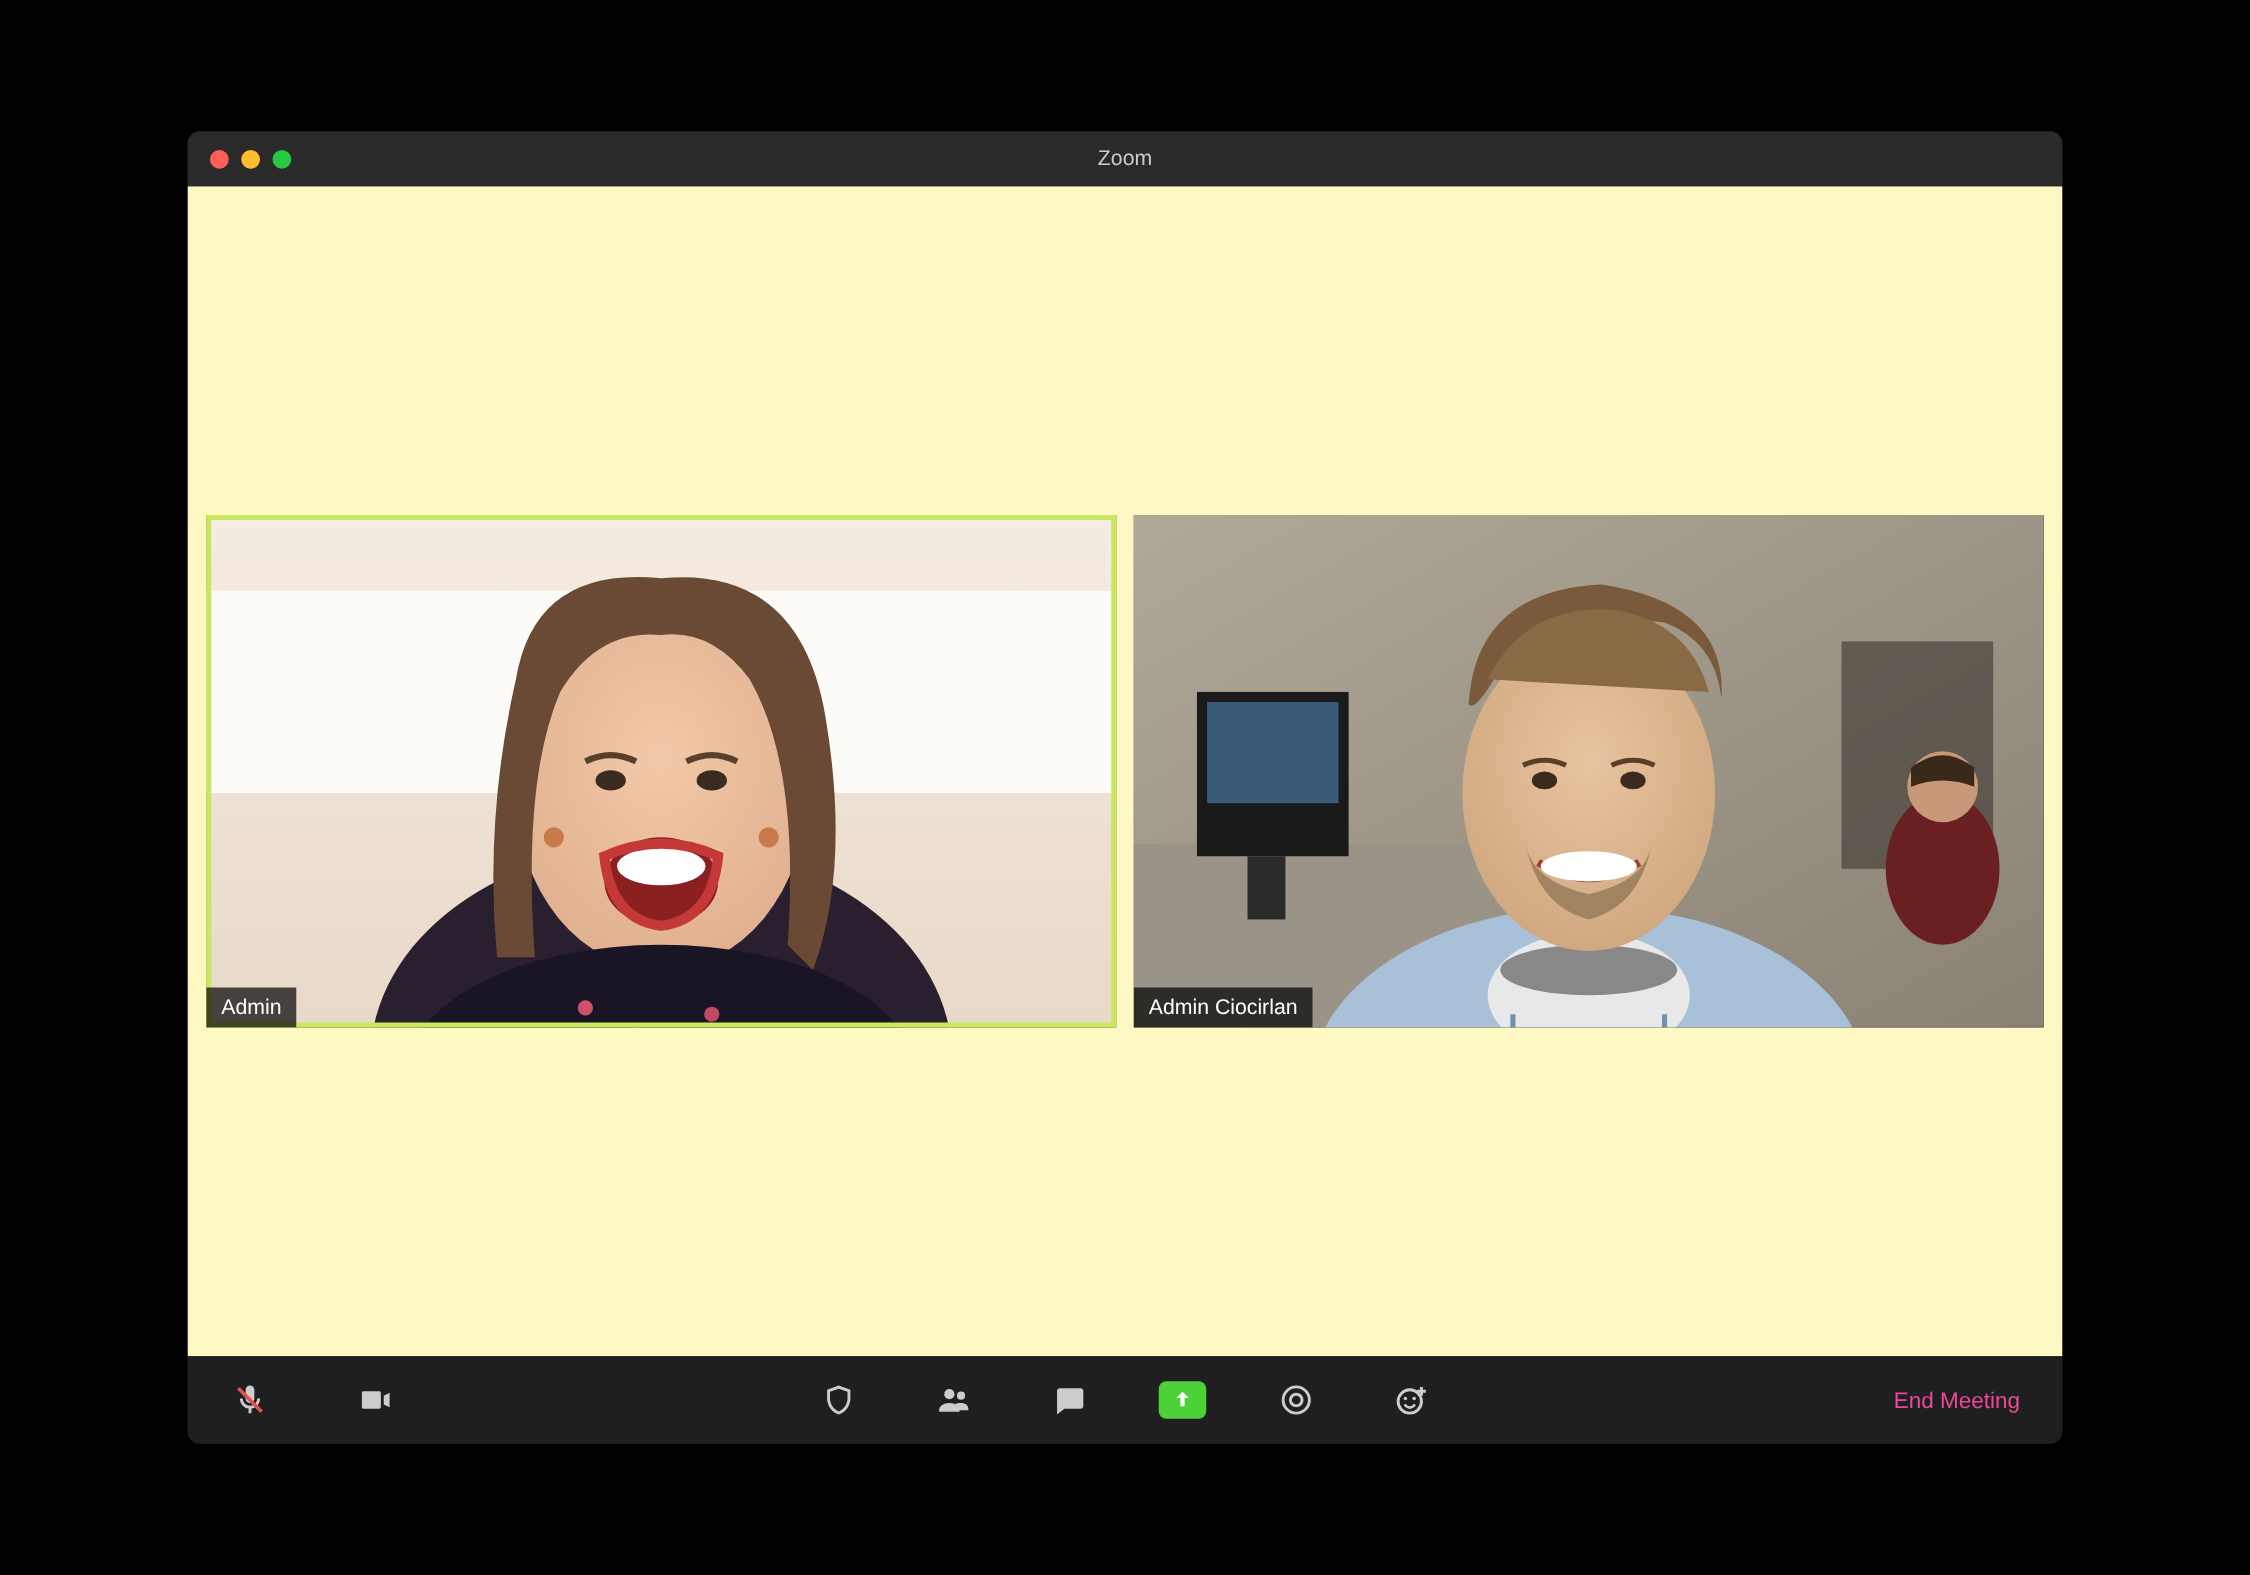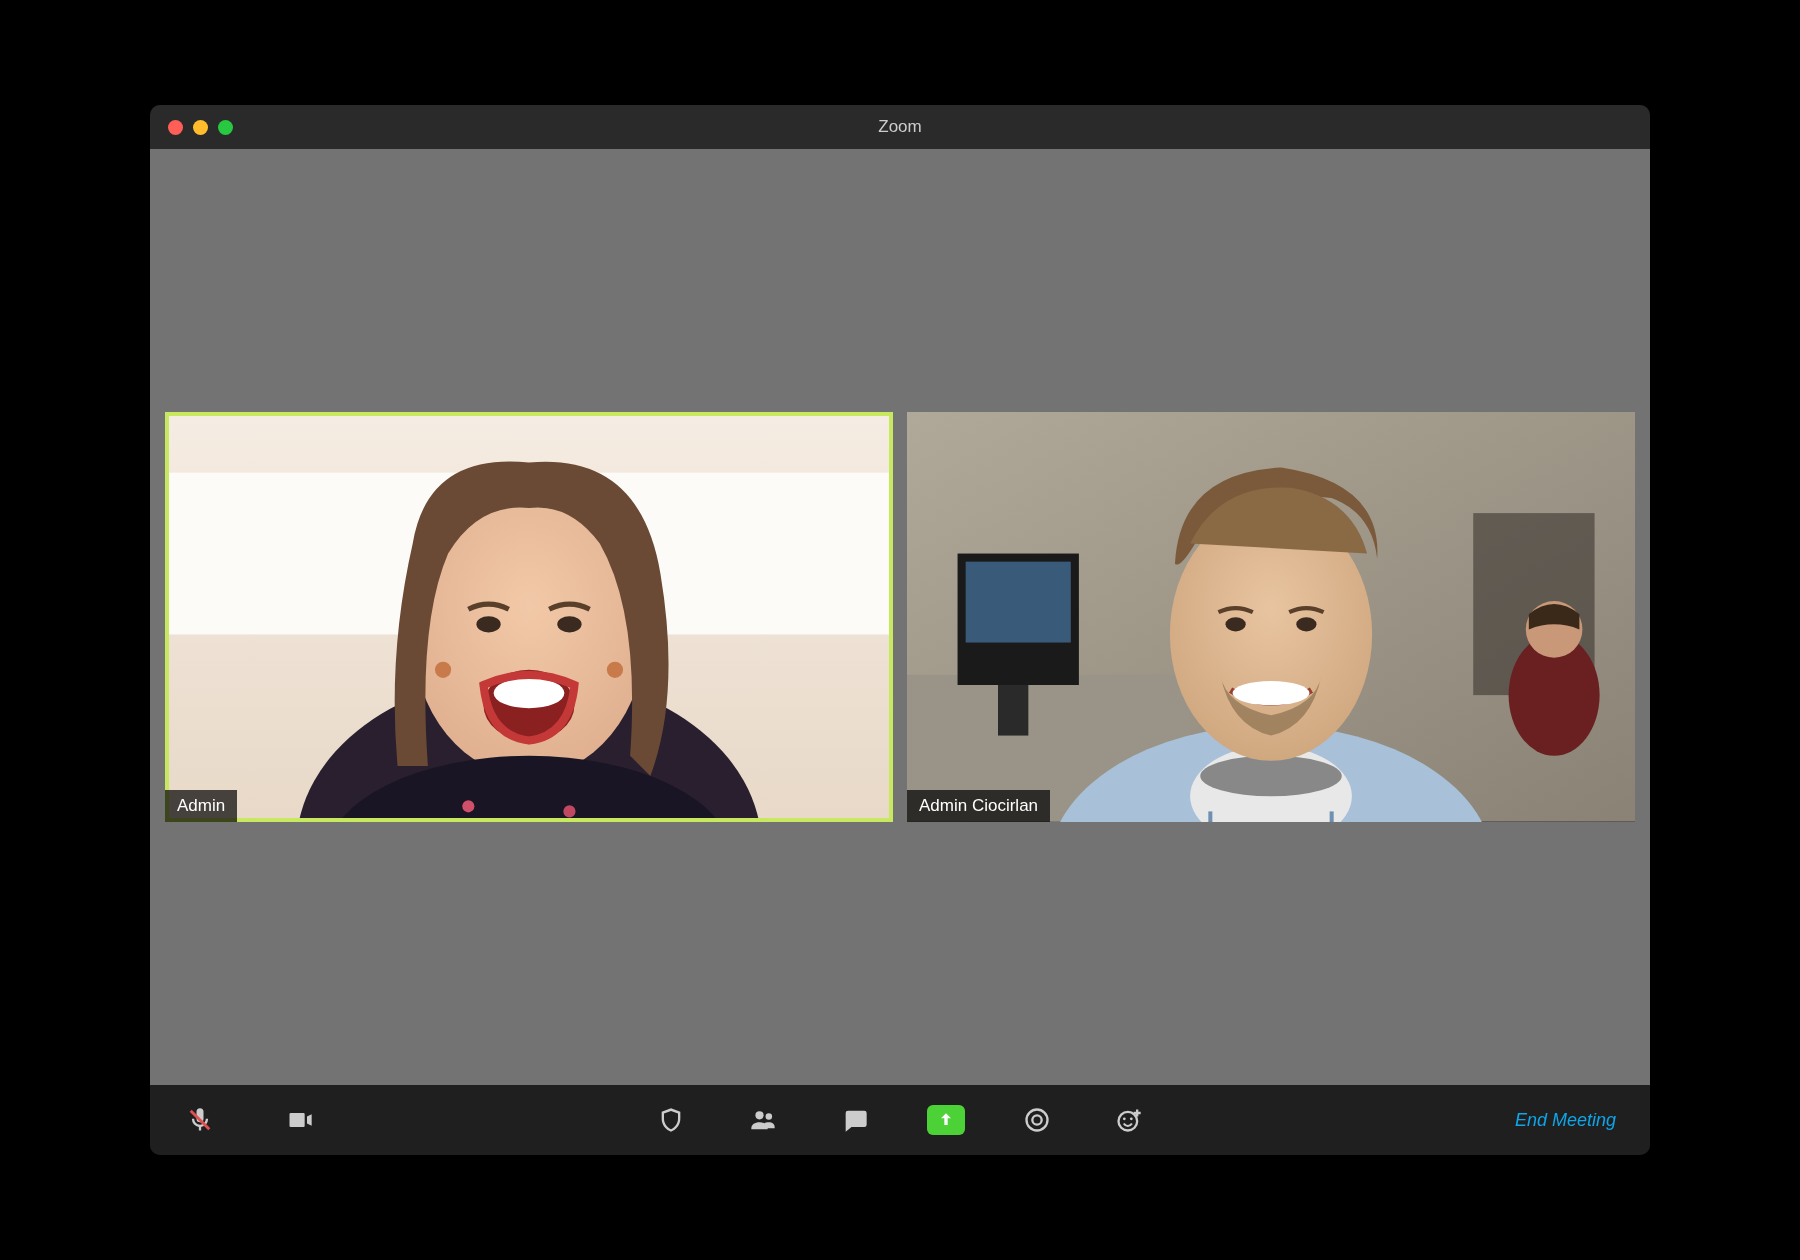--- a/index.html
+++ b/index.html
@@ -58,21 +58,21 @@
       position: absolute;
       left: 50%;
       transform: translateX(-50%);
       color: #ccc;
       font-size: 17px;
       font-weight: 400;
     }
 
     .content {
       flex: 1;
-      background: #737373;
+      background: #fef9c3;
       display: flex;
       align-items: center;
       justify-content: center;
       padding: 0 15px;
     }
 
     .video-grid {
       display: flex;
       gap: 14px;
       width: 100%;
@@ -149,25 +149,24 @@
     }
 
     .tool-btn.green-bg {
       background: #4cd137;
       width: 38px;
       height: 30px;
       border-radius: 6px;
     }
 
     .end-meeting {
-      color: #0ea5e9;
+      color: #ec4899;
       font-size: 18px;
       cursor: pointer;
       padding: 8px 4px;
-      font-style: italic;
     }
 
     .tool-btn svg {
       width: 28px;
       height: 28px;
     }
 
     .tool-btn.green-bg svg {
       width: 20px;
       height: 20px;

